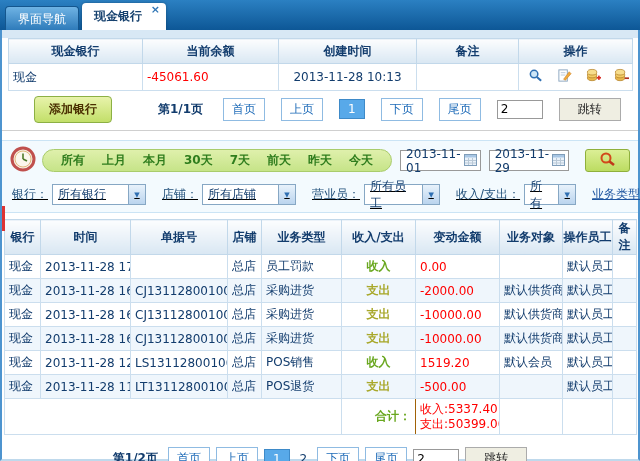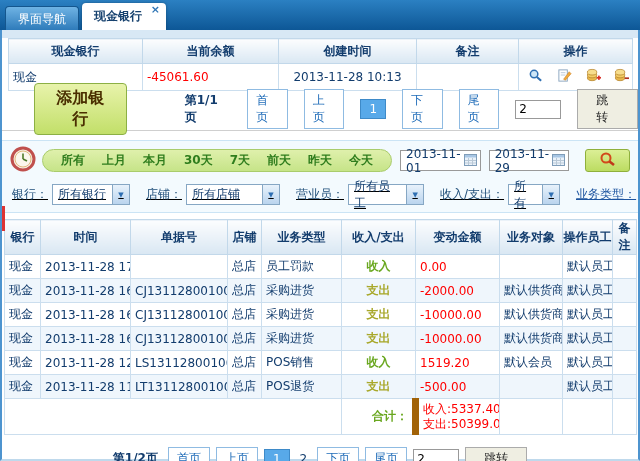--- a/index.html
+++ b/index.html
@@ -27,29 +27,29 @@
   .trans { width:632px; margin:6px 2px 0; }
   .trans td { height:24px; }
   .trans tr.alt td { background:#EFF6FC; }
   .red { color:#F00; }
   .center { text-align:center; }
   .dir { text-align:center; font-weight:bold; }
   .dir.income { color:#69A71F; }
   .dir.expense { color:#A8A82A; }
   .ops { text-align:center; }
   .ops .ic { display:inline-block; vertical-align:middle; margin:0 5px; cursor:pointer; }
-  .total-label { text-align:right; color:#69A71F; font-weight:bold; border-right:7px solid #a16207; }
+  .total-label { text-align:right; color:#69A71F; font-weight:bold; border-right:1px solid #a16207; }
   .total-cell div { line-height:15px; color:#F00; }
   tr.total td { height:36px; }
 
   
   .toolbar { height:36px; display:flex; align-items:center; padding-left:32px; }
-  .btn-green { background:linear-gradient(#E8F3AB,#C2DF69); border:1px solid #8CB044; border-radius:4px; color:#4A2F00; font-weight:bold; font-size:16px; padding:4px 14px; margin-right:16px; cursor:pointer; }
+  .btn-green { background:linear-gradient(#E8F3AB,#C2DF69); border:1px solid #8CB044; border-radius:4px; color:#4A2F00; font-weight:bold; font-size:12px; padding:4px 14px; margin-right:16px; cursor:pointer; }
   .pager { display:flex; align-items:center; gap:6px; font-size:12px; }
-  .toolbar .pager { margin-left:42px;gap:16px; }
+  .toolbar .pager { margin-left:30px;gap:16px; }
   .pager .info { color:#123C6D; font-weight:bold; margin-right:4px; }
   .pager .pbtn { border:1px solid #8FBBE2; color:#1E6BB8; background:#fff; padding:2px 8px; cursor:pointer; }
   .pager .pnum.active { background:#58A9E9; border:1px solid #3E8AC8; color:#fff; padding:2px 8px; cursor:pointer; }
   .pager .pnum.plain { color:#123C6D; padding:2px 4px; cursor:pointer; }
   .pager input { width:46px; height:19px; border:1px solid #999; font-size:12px; padding:0 3px; font-family:inherit; }
   .pager .jump { background:#EFEEE2; border:1px solid #ABABAB; color:#222; padding:2px 18px; cursor:pointer; }
   .divider { border-top:1px solid #CFCFCF; margin:3px 0 9px; }
   .pager-bottom { justify-content:center; margin-top:12px; }
 
   
@@ -195,21 +195,21 @@
       <div class="searchbtn">
         <span><svg width="18" height="16" viewBox="0 0 18 16">
               <circle cx="7" cy="7" r="4.5" fill="none" stroke="#D2491B" stroke-width="2"></circle>
               <line x1="10.5" y1="10.5" x2="15" y2="14" stroke="#C0391B" stroke-width="2.6"></line>
             </svg></span>
       </div>
     </div>
     <div class="selectrow">
       <div class="selgroup">
         <span class="sel-label">银行：</span>
-        <div class="select" style="width:78px">
+        <div class="select" style="width:94px">
           <span>所有银行</span>
           <span class="arrow">▼</span>
         </div>
       </div>
       <div class="selgroup">
         <span class="sel-label">店铺：</span>
         <div class="select" style="width:94px">
           <span>所有店铺</span>
           <span class="arrow">▼</span>
         </div>

